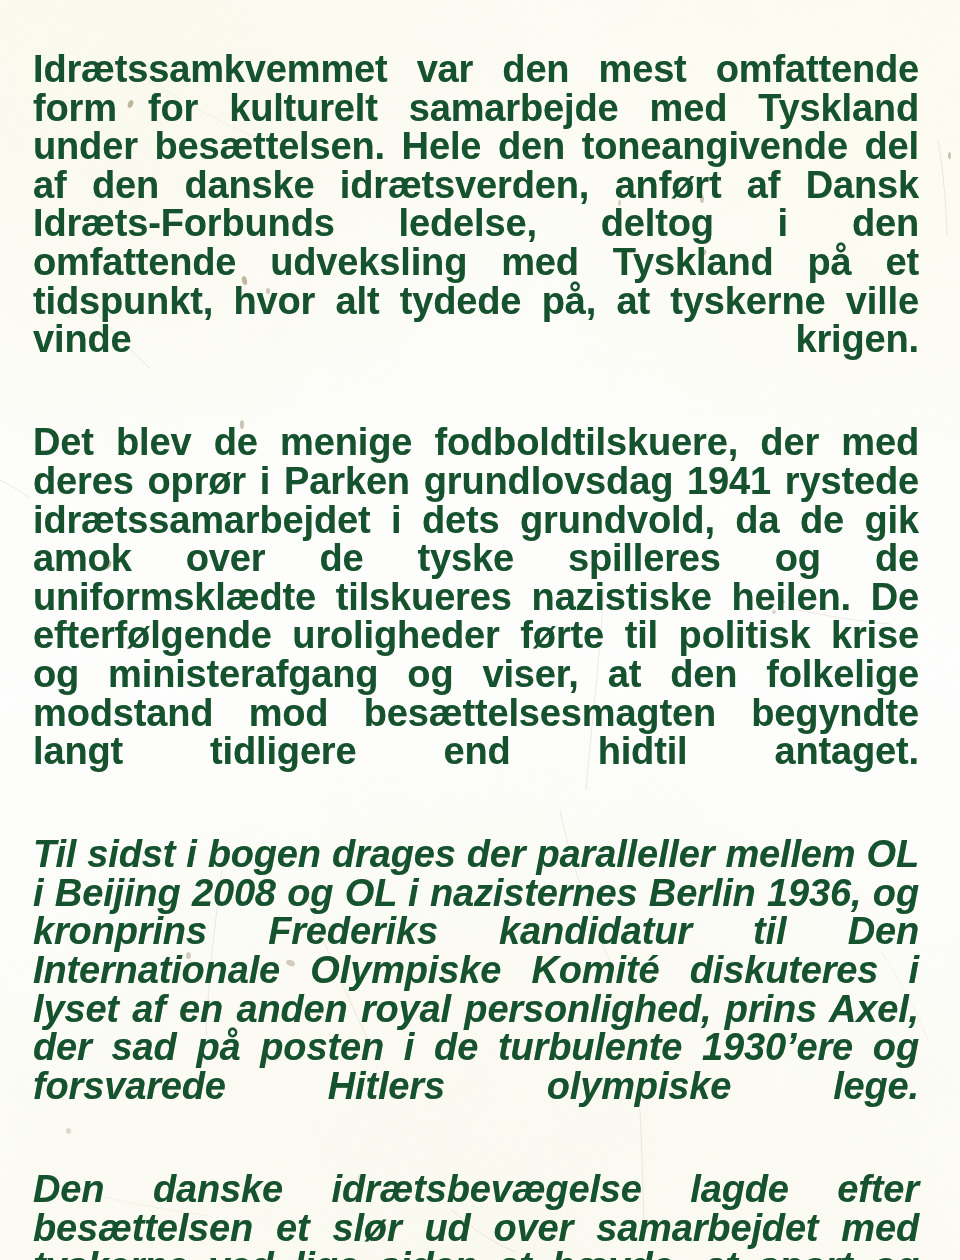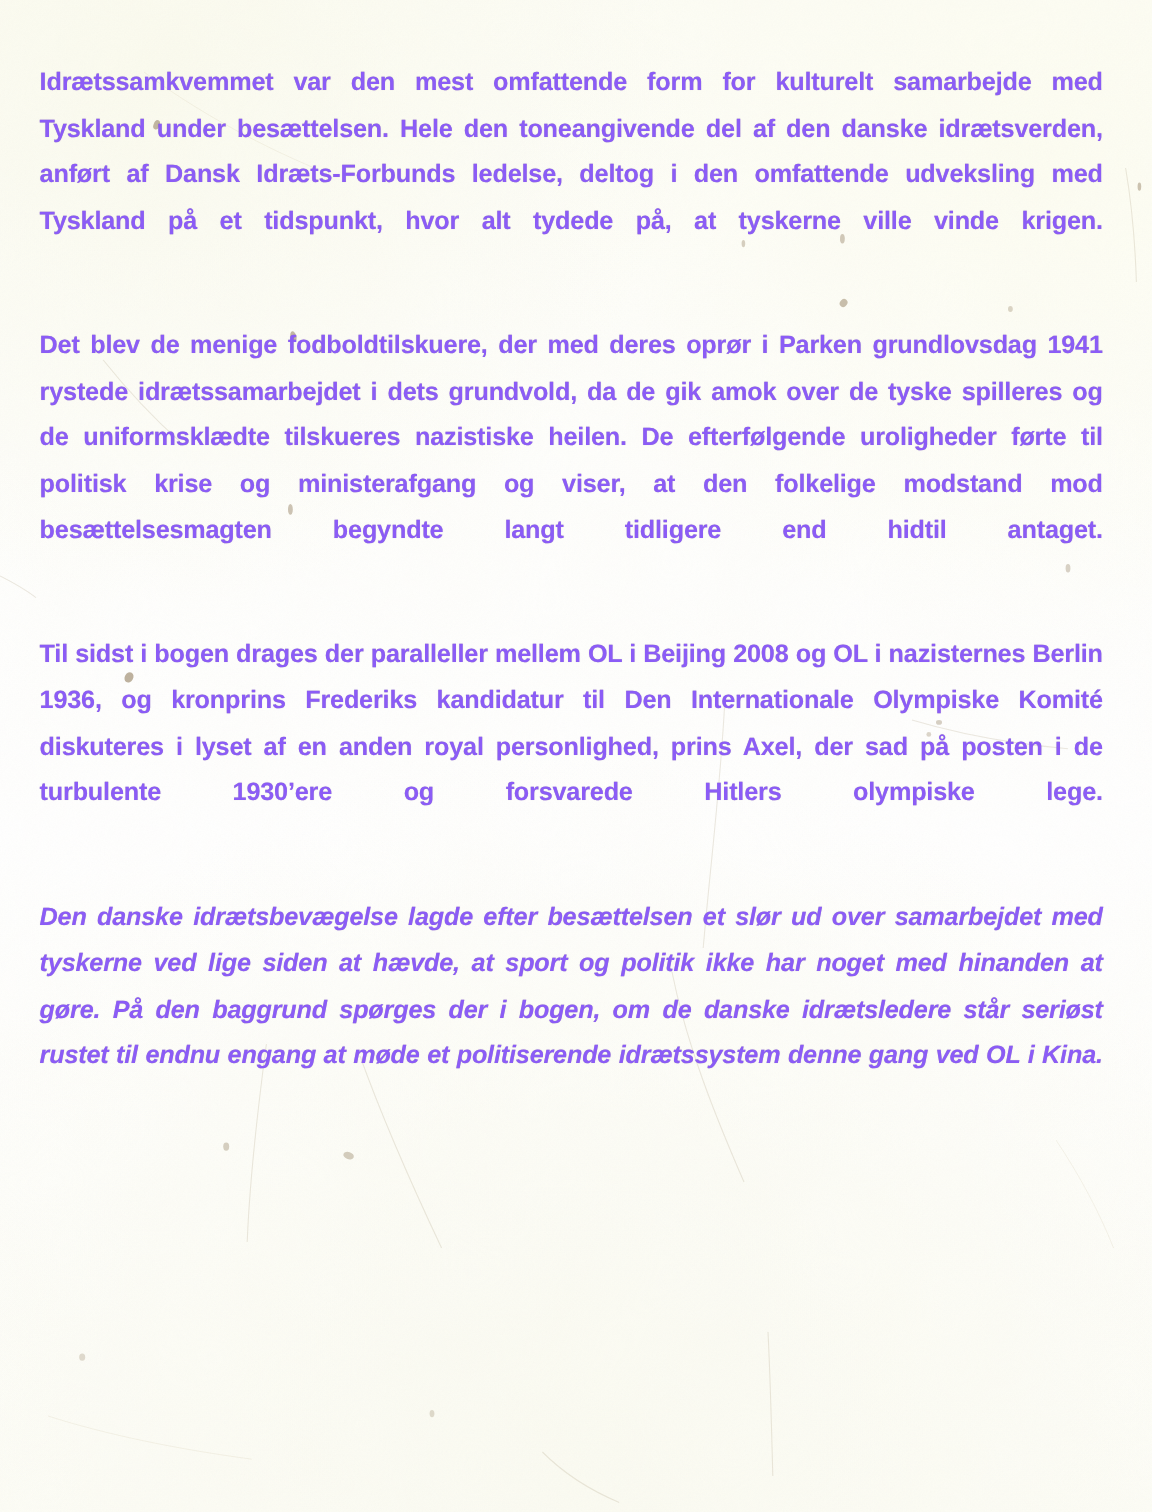--- a/index.html
+++ b/index.html
@@ -26,38 +26,38 @@
   .speck{position:absolute;border-radius:50%;background:#9c8a6e;}
 
   
   #textblock{
     position:absolute;
     left:33px;top:50px;width:886px;
     z-index:5;
   }
   .para{
     margin:0 0 26px 0;
-    color:#8b5cf6;
-    font-size:21px;
+    color:#14532d;
+    font-size:38px;
     line-height:38.6px;
     font-weight:bold;
     letter-spacing:-0.15px;
     text-align:justify;
     text-justify:inter-word;
     word-spacing:0px;
     -webkit-font-smoothing:antialiased;
   }
   .para:last-child{margin-bottom:0;font-style:italic;}
   
   .para::after{content:"";display:inline-block;width:100%;}
 
   
   #p1{word-spacing:1.2px;}
   #p2{word-spacing:1.0px;}
-  #p3{word-spacing:0.2px;}
+  #p3{word-spacing:0.2px;font-style:italic;}
   #p4{word-spacing:0.4px;}
 
   
   #textblock{text-shadow:0 0 0.6px rgba(70,51,50,.35);}
 </style>
 </head>
 <body>
 
 <div id="paper"></div>
 

